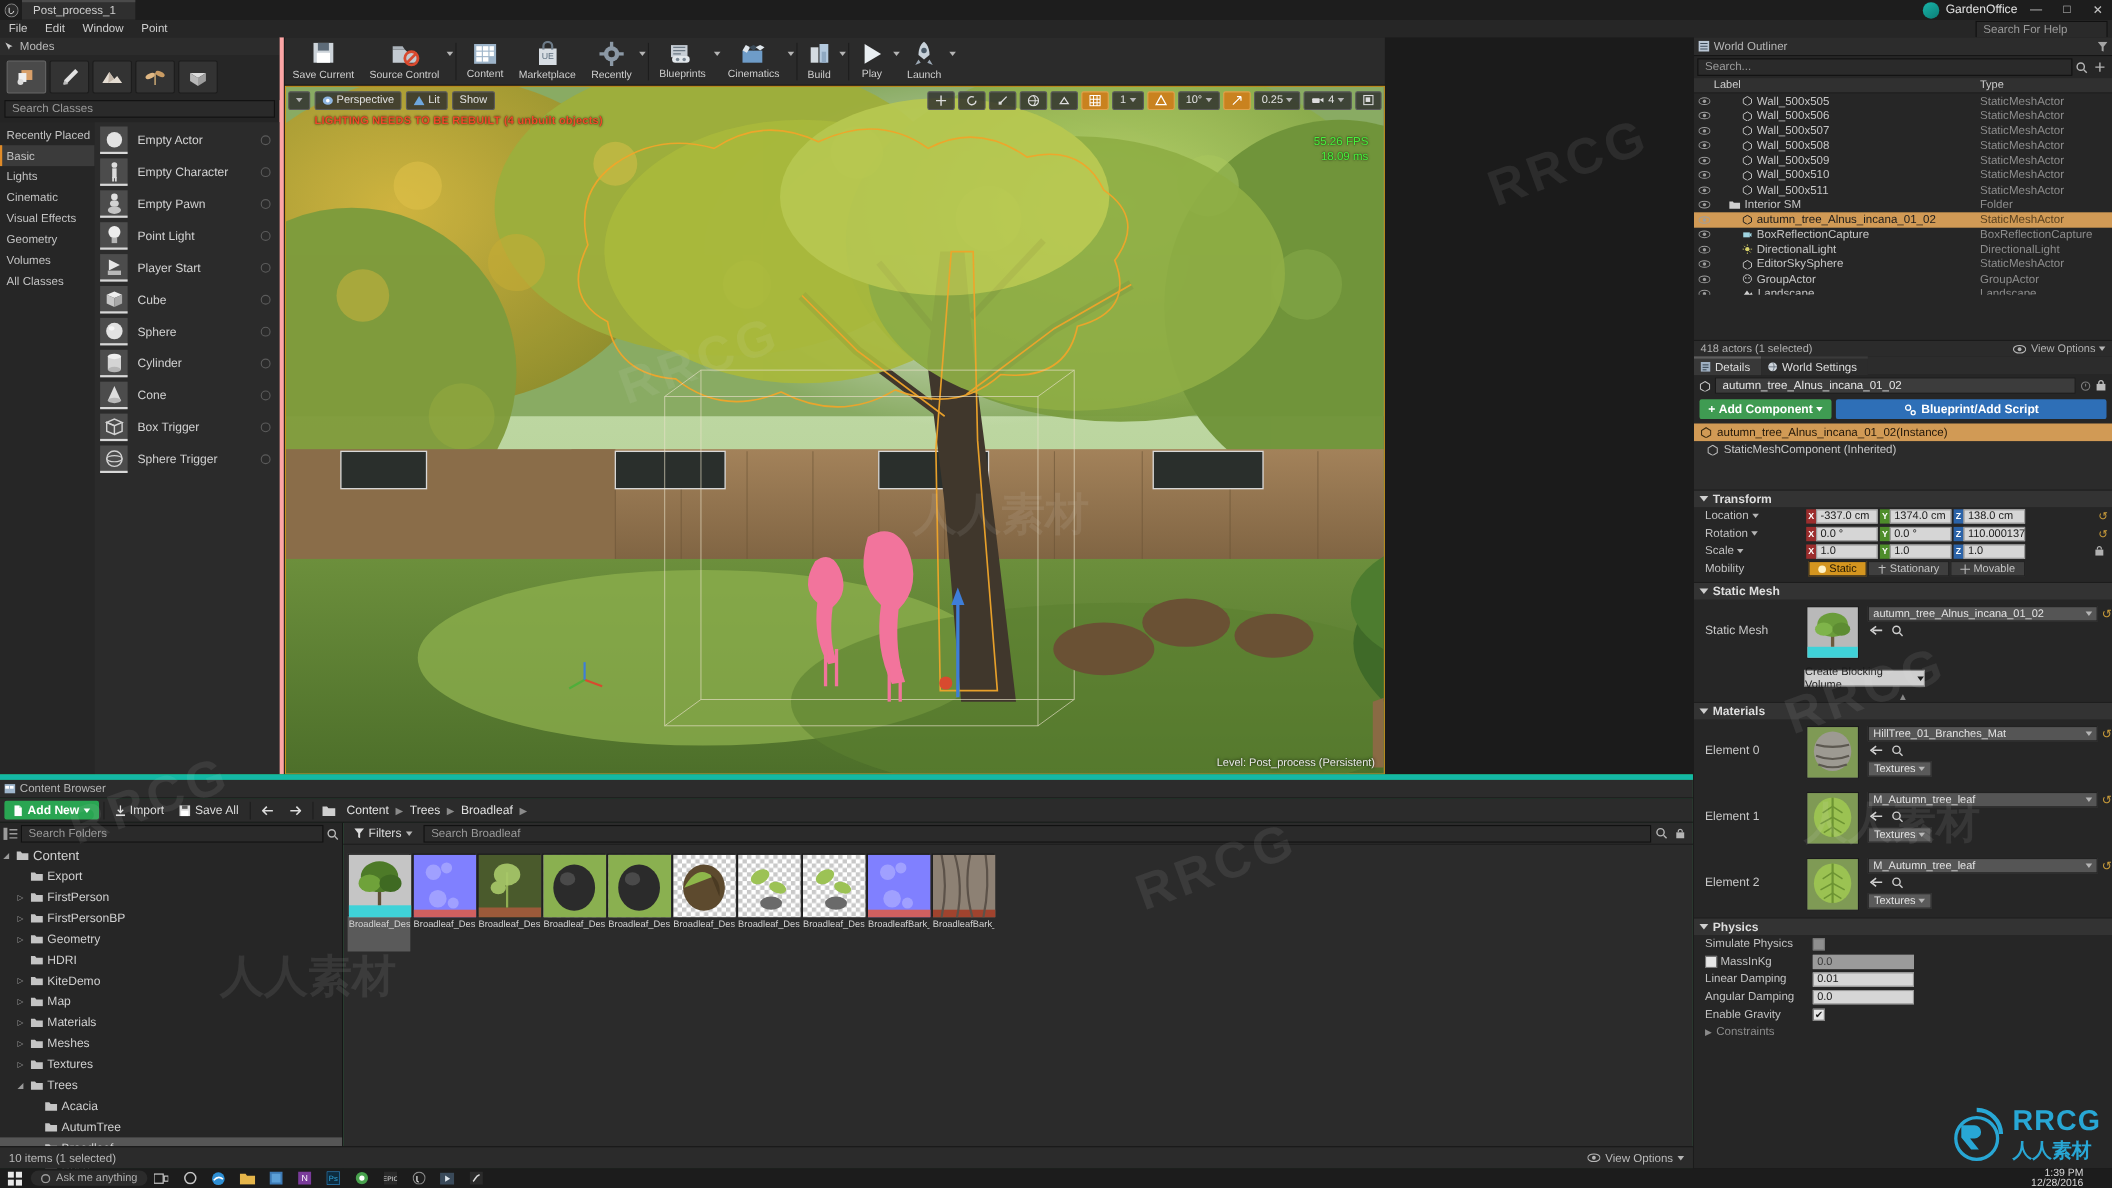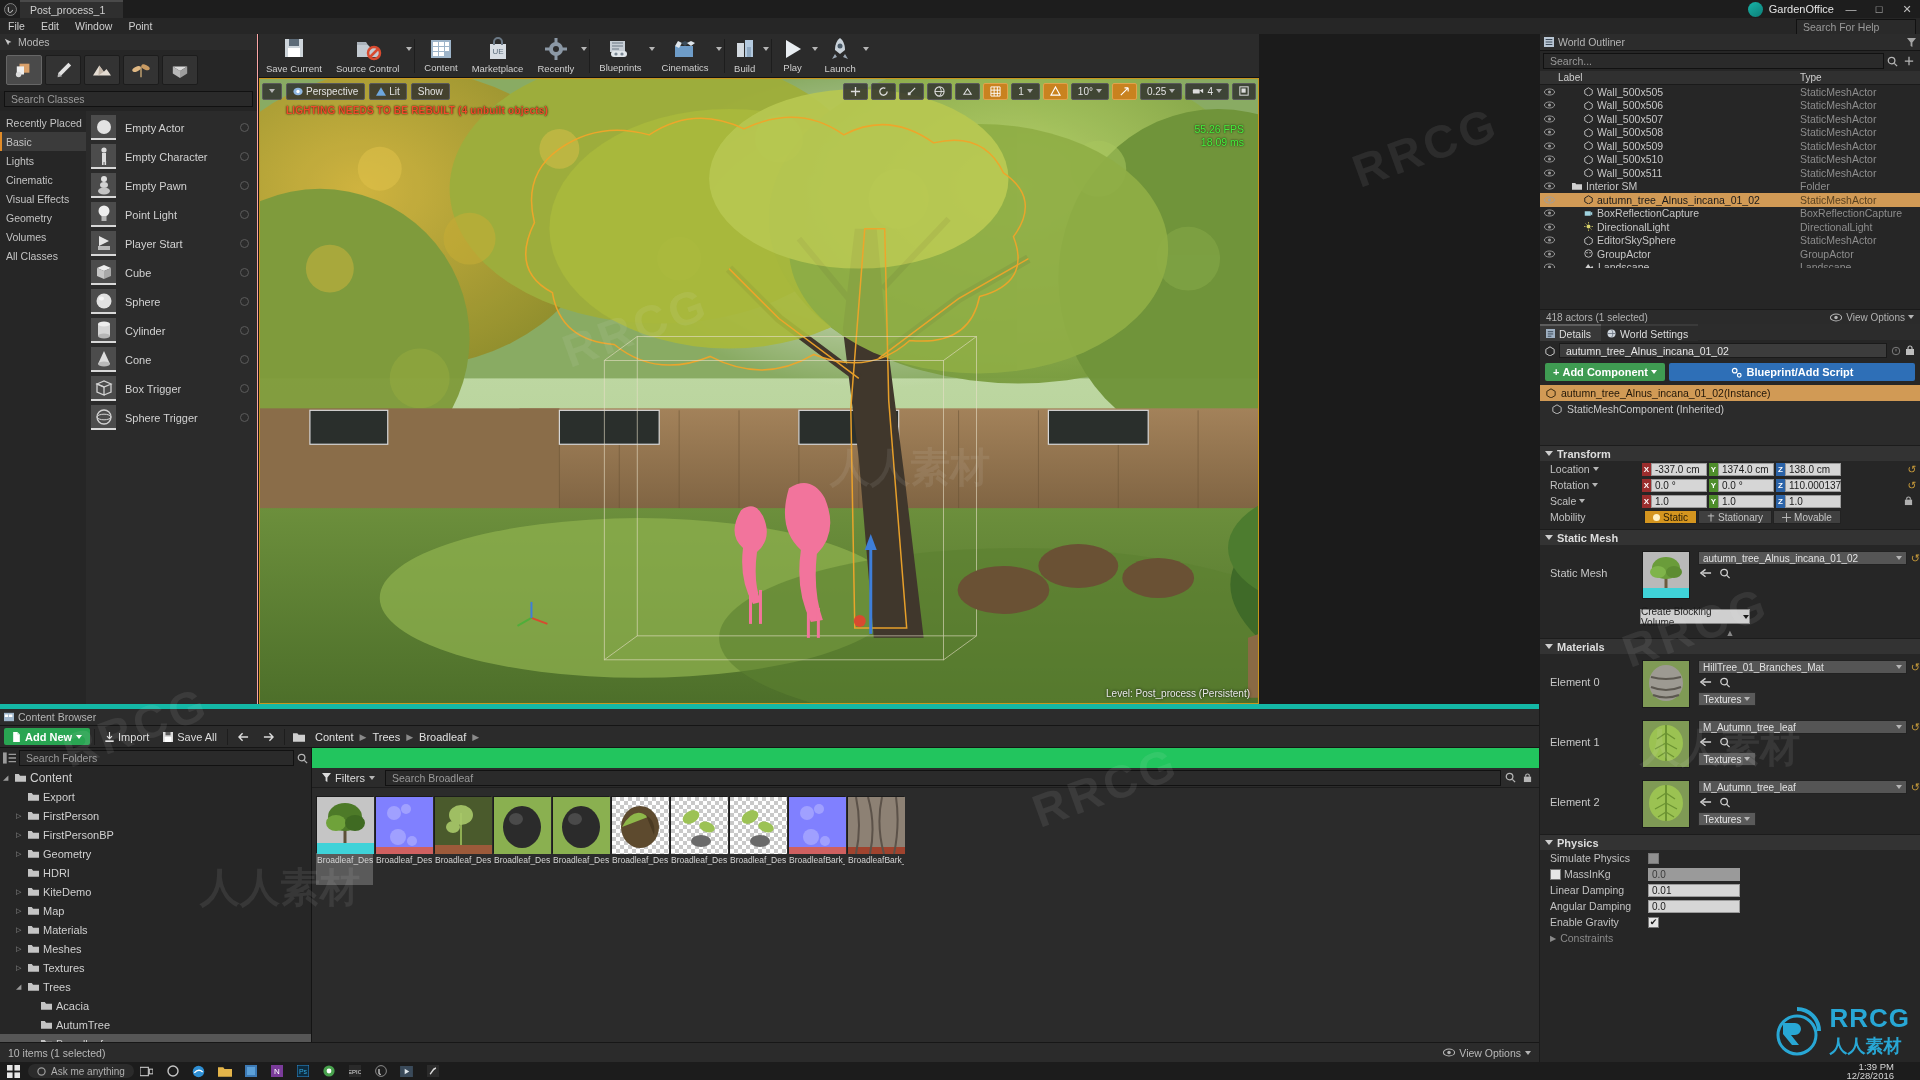--- a/index.html
+++ b/index.html
@@ -33,21 +33,21 @@
   #epicBall { width:15px; height:15px; border-radius:50%; background:linear-gradient(145deg,#18b4a8,#0c7e77); }
 
   
   #menubar { position:absolute; left:0; top:18px; width:1920px; height:16px; background:#262626;
     display:flex; align-items:center; }
   #menubar .mi { padding:0 8px; font-size:10.5px; color:#cfcfcf; line-height:16px; }
   #searchProj { position:absolute; right:4px; top:19px; width:120px; }
 
   
   #modes { position:absolute; left:0; top:34px; width:258px; height:670px; background:#242424;
-    border-right:1px solid #fca5a5; }
+    border-right:4px solid #fca5a5; }
   #modesHdr { height:16px; background:#2c2c2c; display:flex; align-items:center; gap:4px; padding-left:4px;
     font-size:10.5px; color:#b9b9b9; }
   #modeBtns { display:flex; gap:3px; padding:5px 4px 6px 6px; background:#262626; }
   .modeBtn { width:36px; height:30px; background:#333; border:1px solid #1c1c1c; border-radius:2px;
     display:flex; align-items:center; justify-content:center; }
   .modeBtn.sel { background:#4a4a4a; border-color:#666; }
   #classSearch { margin:0 4px 4px 4px; }
   #modesBody { display:flex; height:600px; }
   #catCol { width:86px; background:#262626; padding-top:2px; }
   .cat { height:19px; display:flex; align-items:center; padding-left:6px; font-size:10.5px; color:#c3c3c3; }
@@ -98,21 +98,21 @@
   .cbBtn { height:17px; padding:0 6px; display:flex; align-items:center; gap:4px;
     font-size:11px; color:#dcdcdc; }
   .crumb { font-size:11px; color:#e0e0e0; padding:0 4px; }
   .crumbSep { color:#8a8a8a; font-size:9px; }
   #cbBody { display:flex; height:314px; }
   #cbTree { width:312px; background:#262626; border-right:1px solid #141414; }
   #folderSearchRow { display:flex; align-items:center; gap:3px; padding:2px 3px;justify-content:space-between; }
   .tn { height:19px; display:flex; align-items:center; gap:4px; font-size:11px; color:#d0d0d0; }
   .tn.sel { background:#565656; }
   .tn .arr { width:8px; color:#9a9a9a; font-size:7px; }
-  #cbAssets { flex:1; background:#2b2b2b; position:relative;margin-top:20px; }
+  #cbAssets { flex:1; background:#2b2b2b; position:relative; }
   #assetToolbar { height:20px; display:flex; align-items:center; gap:4px; padding:2px 4px;
     border-bottom:1px solid #1d1d1d; }
   #tiles { display:flex; gap:2px; padding:8px 0 0 4px; }
   .tile { width:57px; }
   .tile .th { width:57px; height:57px; border:1px solid #1c1c1c; }
   .tile.sel { background:#5a5a5a; }
   .tile .cap { font-size:8.5px; line-height:9.5px; text-align:center; color:#d5d5d5;
     padding:3px 1px 0 1px; height:32px; overflow:hidden; }
   #cbFooter { position:absolute; left:0; bottom:0; width:1539px; height:20px; background:#2b2b2b;
     display:flex; align-items:center; padding:0 8px; font-size:10.5px; color:#b9b9b9;

